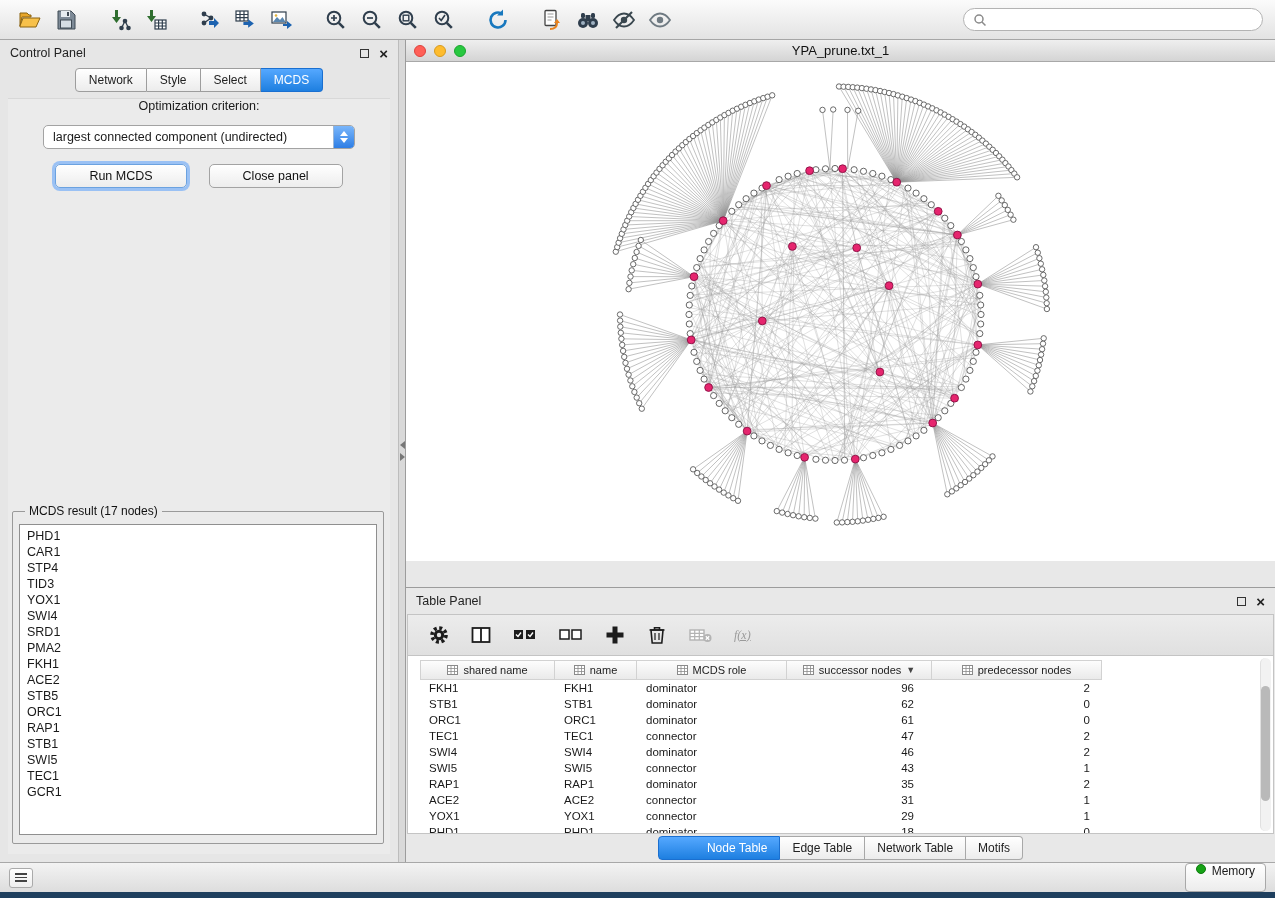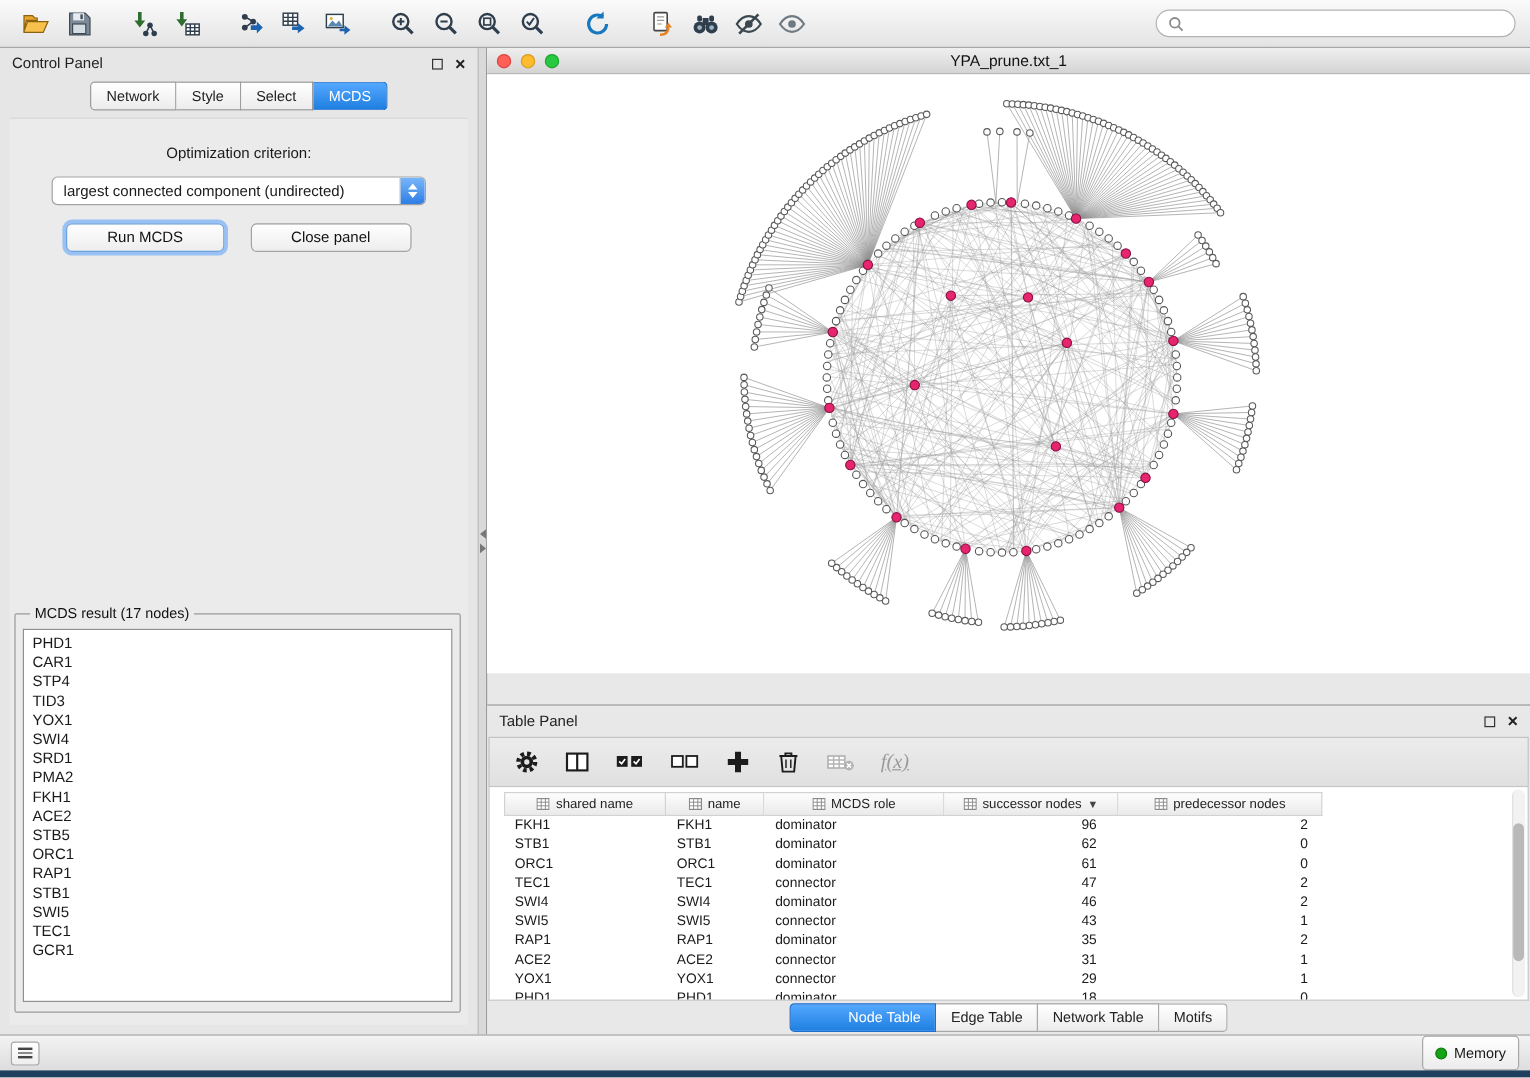--- a/index.html
+++ b/index.html
@@ -22,21 +22,21 @@
   .win-controls { margin-left:auto; display:flex; align-items:center; gap:10px; }
   .float-glyph { width:9px; height:9px; border:1.4px solid #333; display:inline-block; }
   .close-glyph { font-size:15px; font-weight:bold; color:#222; line-height:9px; }
   #cp-tabs { display:flex; justify-content:center; margin-top:2px; }
   .cp-tab { padding:4px 13px; font-size:12px; background:linear-gradient(#ffffff,#ececec);
     border:1px solid #9d9d9d; border-left-width:0; color:#222; cursor:default; }
   .cp-tab:first-child { border-left-width:1px; border-radius:4px 0 0 4px; }
   .cp-tab:last-child { border-radius:0 4px 4px 0; }
   .cp-tab.active { background:linear-gradient(#55a8ff,#1e7fe0); border-color:#1a6fd0; color:#fff; }
   #cp-content { position:absolute; top:58px; left:8px; right:8px; bottom:8px; background:#ebebeb; border-top:1px solid #d8d8d8; }
-  #opt-label { text-align:center; margin-top:22px; font-size:12.5px; }
+  #opt-label { text-align:center; font-size:12.5px; }
   #opt-select { width:312px; height:24px; margin:12px auto 0; background:#fff; border:1px solid #a3a3a3;
     border-radius:5px; display:flex; align-items:center; overflow:hidden; }
   #opt-select .sel-text { flex:1; padding-left:9px; font-size:12.5px; white-space:nowrap; }
   #opt-select .sel-stepper { width:21px; align-self:stretch; background:linear-gradient(#79b6fb,#2e7ee5);
     border-left:1px solid #9bb7d8; display:flex; flex-direction:column; align-items:center; justify-content:center; gap:2px; }
   .tri-up { width:0; height:0; border-left:4px solid transparent; border-right:4px solid transparent; border-bottom:5px solid #fff; }
   .tri-down { width:0; height:0; border-left:4px solid transparent; border-right:4px solid transparent; border-top:5px solid #fff; }
   #cp-buttons { display:flex; justify-content:center; gap:22px; margin-top:15px; }
   .mac-btn { padding:4px 33px; font-size:12.5px; font-family:"Liberation Sans",sans-serif;
     background:linear-gradient(#ffffff,#ededed); border:1px solid #a3a3a3; border-radius:5px; color:#111; }
@@ -67,21 +67,21 @@
   #nv-title { position:absolute; left:0; right:0; text-align:center; font-size:13px; color:#111; pointer-events:none; }
   #nv-canvas { flex:1; position:relative; background:#fff; }
   #nv-canvas svg { position:absolute; inset:0; }
 
   
   #table-panel { position:absolute; left:406px; top:561px; right:0; bottom:36px;
     background:#e8e8e8; border-top:1px solid #9c9c9c; display:flex; flex-direction:column;margin-top:26px; }
   #tp-toolbar { height:42px; margin:0 1px; background:linear-gradient(#ececec,#e0e0e0);
     border:1px solid #c4c4c4; display:flex; align-items:center; gap:20px; padding:0 20px; }
   .tp-icon { display:flex; align-items:center; justify-content:center; height:30px; }
-  .fx-label { font-family:"Liberation Serif",serif; font-style:italic; font-size:17px; color:#9a9a9a;text-decoration:underline; }
+  .fx-label { font-family:"Liberation Serif",serif; font-style:italic; font-size:12px; color:#9a9a9a;text-decoration:underline; }
   #tp-tablewrap { flex:1; margin:0 1px; background:#fff; border:1px solid #c4c4c4; border-top:none; position:relative; overflow:hidden; }
   #nodetable { margin:4px 0 0 12px; width:682px; }
   .thead, .trow { display:grid; grid-template-columns:135px 82px 150px 145px 170px; }
   .th { height:20px; background:linear-gradient(#fdfdfd,#eaeaea); border:1px solid #d2d2d2; border-left:none;
     display:flex; align-items:center; justify-content:center; gap:5px; font-size:11px; color:#222; }
   .th:first-child { border-left:1px solid #d2d2d2; }
   .caret { font-size:9px; color:#444; }
   .trow { height:16px; }
   .td { font-size:11.5px; line-height:16px; white-space:nowrap; overflow:hidden; }
   .td.c0, .td.c1, .td.c2 { padding-left:9px; }
@@ -97,21 +97,21 @@
   .tp-tab.active { background:linear-gradient(#55a8ff,#1e7fe0); border-color:#1a6fd0; color:#fff;padding-left:48px; }
 
   
   #status-bar { position:absolute; left:0; right:0; bottom:6px; height:30px;
     background:linear-gradient(#f3f3f3,#dddddd); border-top:1px solid #a8a8a8;
     display:flex; align-items:center; padding:0 9px; }
   #menu-btn { width:24px; height:20px; border:1px solid #aaa; border-radius:3px; background:linear-gradient(#fff,#eee);
     display:flex; flex-direction:column; justify-content:center; align-items:center; gap:2px; }
   #menu-btn i { display:block; width:12px; height:1.6px; background:#444; }
   #memory-btn { margin-left:auto; height:29px; padding:0 10px; border:1px solid #a8a8a8; border-radius:4px;
-    background:linear-gradient(#ffffff,#ececec); display:flex; align-items:center; gap:6px; font-size:12px; }
+    background:linear-gradient(#ffffff,#ececec); display:flex; gap:6px; font-size:12px; }
   #memory-dot { width:10px; height:10px; border-radius:50%; background:#17a317; border:1px solid #0d7a0d; }
   #bottom-strip { position:absolute; left:0; right:0; bottom:0; height:6px; background:#1e3f5e; }
   svg.icon { display:block; }
 </style>
 </head>
 <body>
 
 <div id="toolbar">
   <div class="tbtn">
     <svg class="icon" width="24" height="24" viewBox="0 0 24 24">

